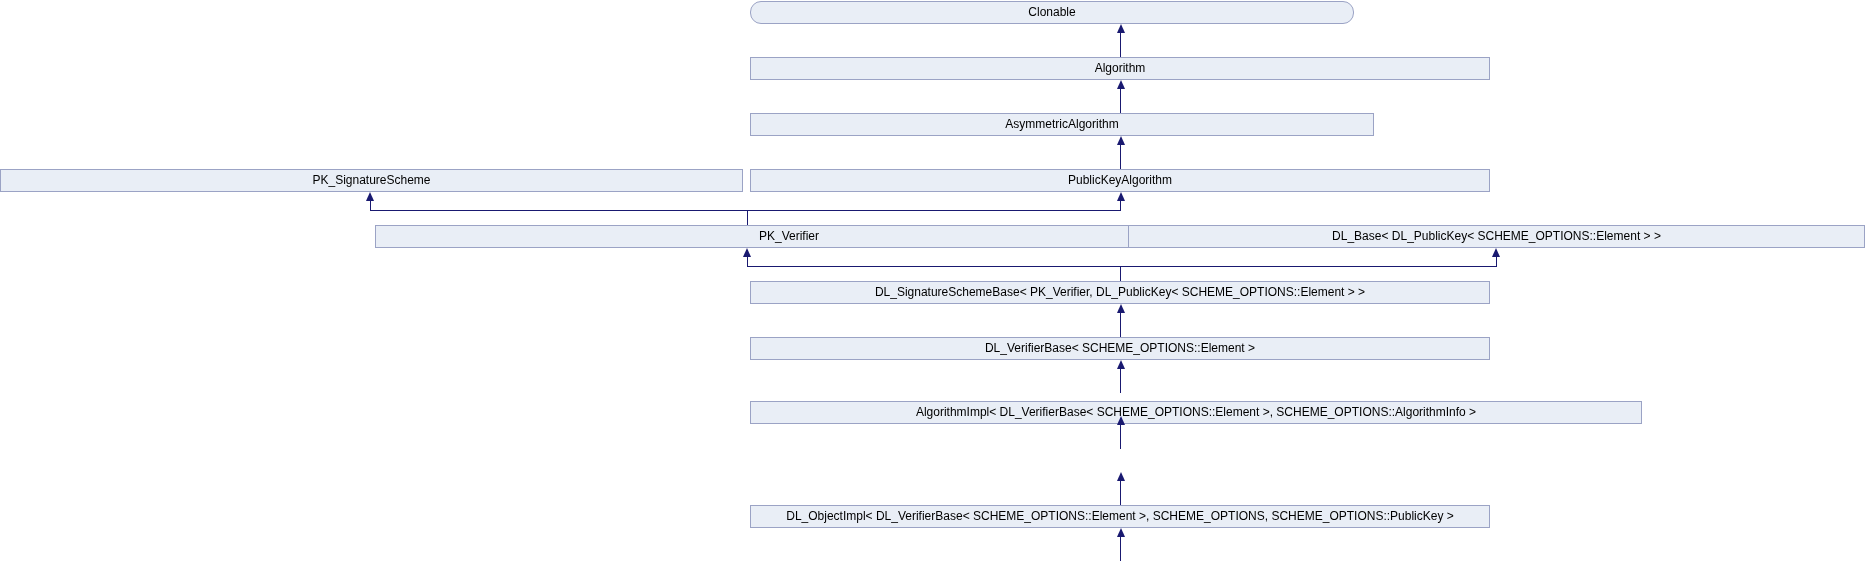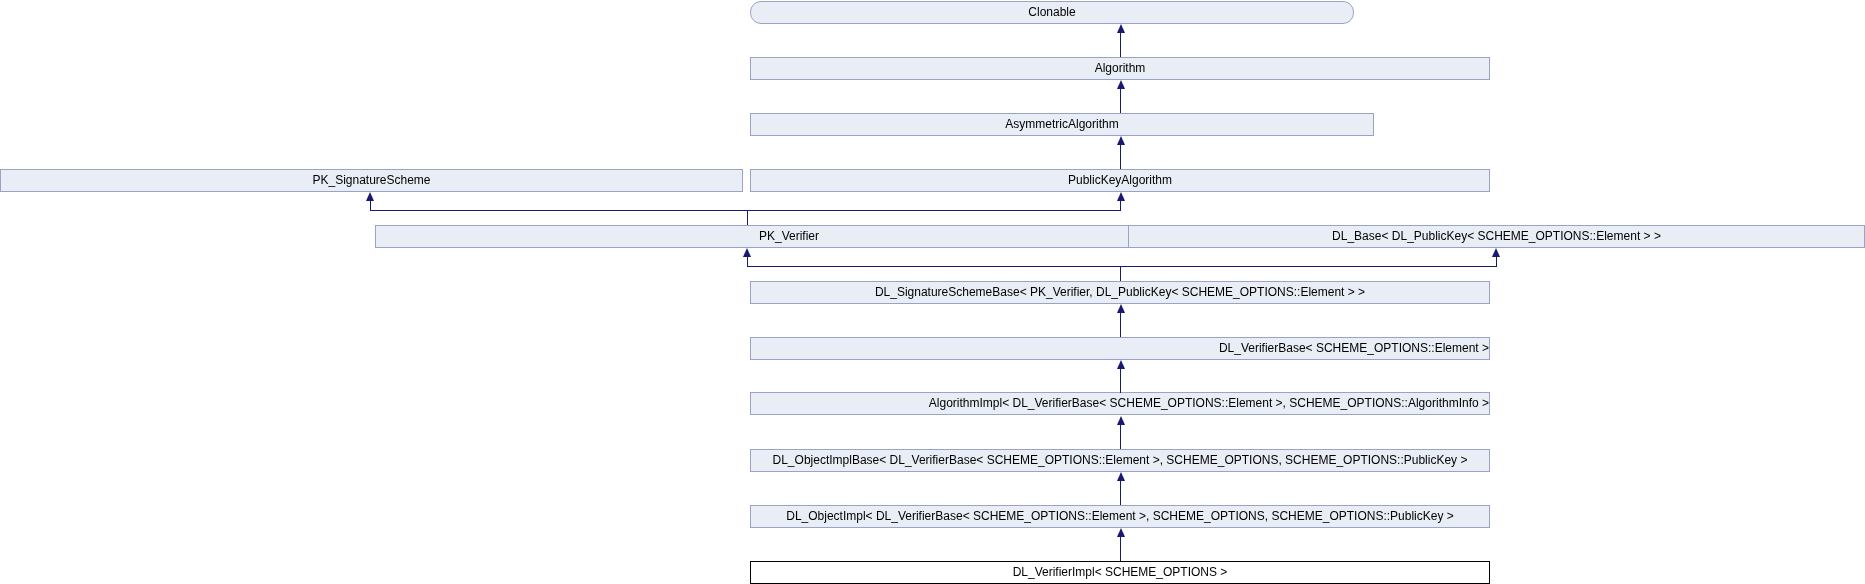--- a/index.html
+++ b/index.html
@@ -46,44 +46,42 @@
   }
   
   .n0  { left: 750px;  top: 1px;   width: 604px; border-radius: 11px; }
   .n1  { left: 750px;  top: 57px;  width: 740px; }
   .n2  { left: 750px;  top: 113px; width: 624px; }
   .n3  { left: 0px;    top: 169px; width: 743px; text-align: center; }
   .n4  { left: 750px;  top: 169px; width: 740px; }
   .n5  { left: 375px;  top: 225px; width: 828px; }
   .n6  { left: 1128px; top: 225px; width: 737px; }
   .n7  { left: 750px;  top: 281px; width: 740px; }
-  .n8  { left: 750px;  top: 337px; width: 740px; text-align: right; }
-  .n9  { left: 750px;  top: 392px; width: 740px; text-align: right; }
+  .n8  { left: 750px;  top: 337px; width: 740px; }
+  .n9  { left: 750px;  top: 401px; width: 892px; }
   .n10 { left: 750px;  top: 449px; width: 740px; }
   .n11 { left: 750px;  top: 505px; width: 740px; }
   .n12 { left: 750px;  top: 561px; width: 740px; }
 </style>
 </head>
 <body>
 
 <div class="diagram">
 
   <div class="node n0">Clonable</div>
   <div class="node n1">Algorithm</div>
   <div class="node n2">AsymmetricAlgorithm</div>
   <div class="node n3">PK_SignatureScheme</div>
   <div class="node n4">PublicKeyAlgorithm</div>
   <div class="node n5">PK_Verifier</div>
   <div class="node n6">DL_Base&lt; DL_PublicKey&lt; SCHEME_OPTIONS::Element &gt; &gt;</div>
   <div class="node n7">DL_SignatureSchemeBase&lt; PK_Verifier, DL_PublicKey&lt; SCHEME_OPTIONS::Element &gt; &gt;</div>
   <div class="node n8">DL_VerifierBase&lt; SCHEME_OPTIONS::Element &gt;</div>
   <div class="node n9">AlgorithmImpl&lt; DL_VerifierBase&lt; SCHEME_OPTIONS::Element &gt;, SCHEME_OPTIONS::AlgorithmInfo &gt;</div>
-  <div class="node n10">DL_ObjectImplBase&lt; DL_VerifierBase&lt; SCHEME_OPTIONS::Element &gt;, SCHEME_OPTIONS, SCHEME_OPTIONS::PublicKey &gt;</div>
   <div class="node n11">DL_ObjectImpl&lt; DL_VerifierBase&lt; SCHEME_OPTIONS::Element &gt;, SCHEME_OPTIONS, SCHEME_OPTIONS::PublicKey &gt;</div>
-  <div class="node n12 current">DL_VerifierImpl&lt; SCHEME_OPTIONS &gt;</div>
 
   <div class="arrowhead" style="left:1117px; top:24px;"></div>
   <div class="edge-line vline" style="left:1120px; top:31px; height:26px;"></div>
 
   <div class="arrowhead" style="left:1117px; top:80px;"></div>
   <div class="edge-line vline" style="left:1120px; top:87px; height:26px;"></div>
 
   <div class="arrowhead" style="left:1117px; top:136px;"></div>
   <div class="edge-line vline" style="left:1120px; top:143px; height:26px;"></div>
 

